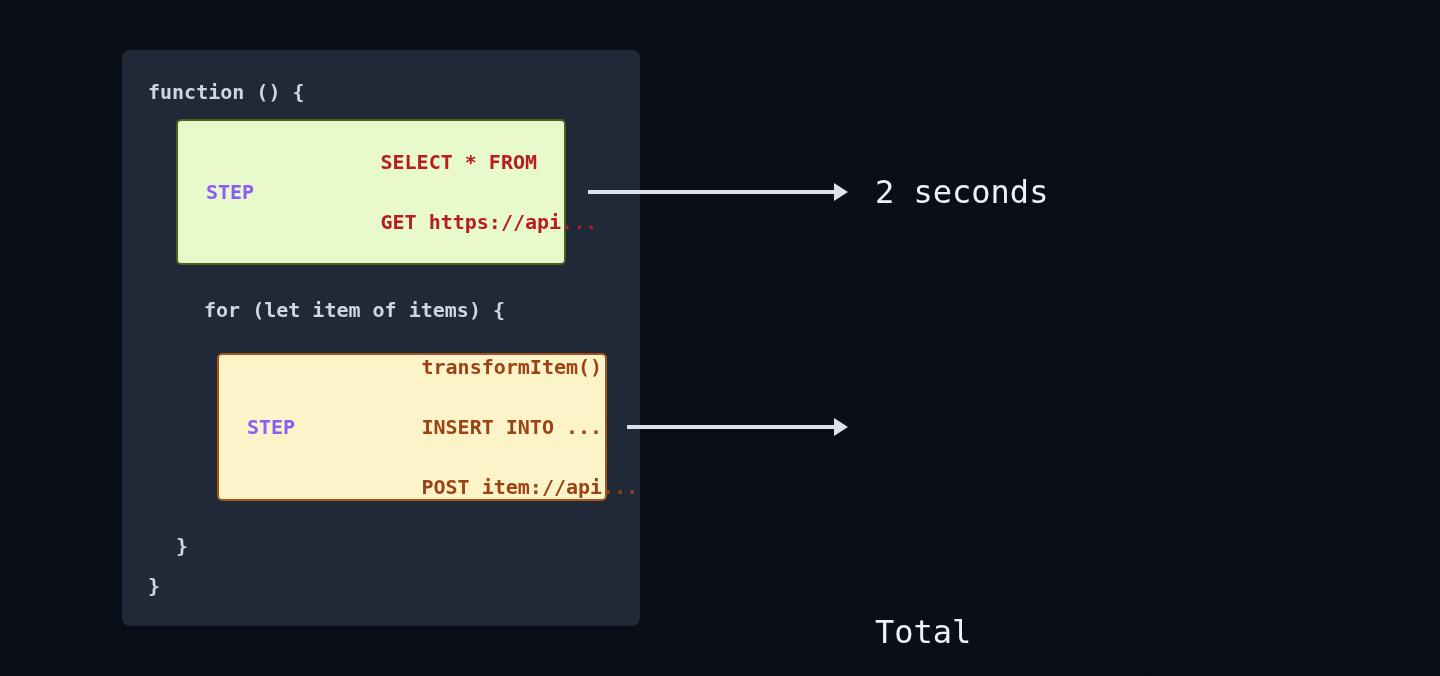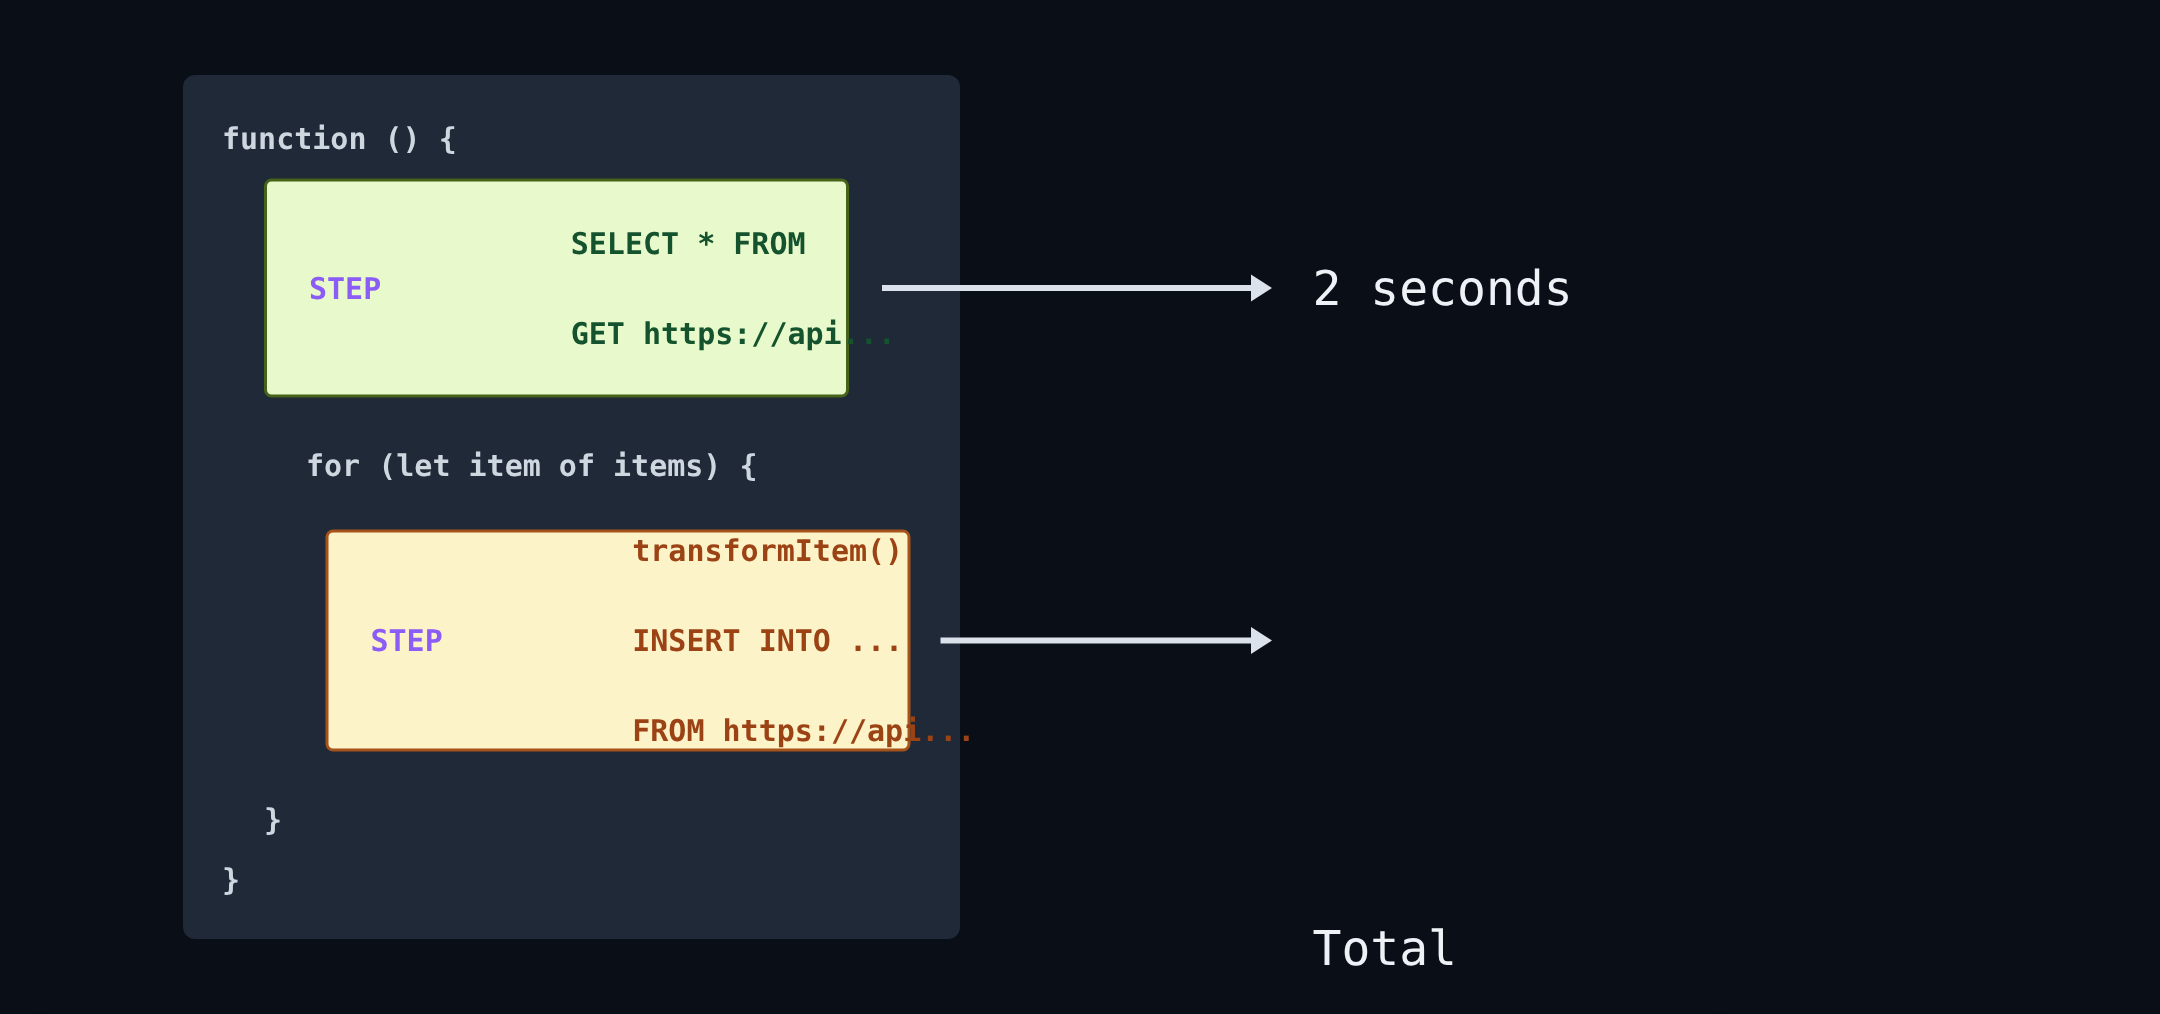--- a/index.html
+++ b/index.html
@@ -63,21 +63,21 @@
     white-space: pre;
   }
   .step-box.extract {
     left: 54px;
     top: 69px;
     width: 390px;
     height: 146px;
     background: #e8f9cb;
     border-color: #456319;
   }
-  .step-box.extract .step-lines { color: #14532d; }
+  .step-box.extract .step-lines { color: #b91c1c; }
   .step-box.transform {
     left: 95px;
     top: 303px;
     width: 390px;
     height: 148px;
     background: #fdf3c9;
     border-color: #a5521b;
   }
   .step-box.transform .step-lines { color: #9c4315; }
 
@@ -137,21 +137,21 @@
       </span>
     </div>
 
     <div class="code-line for-open">for (let item of items) {</div>
 
     <div class="step-box transform">
       <span class="step-label">STEP</span>
       <span class="step-lines">
         <span class="line">transformItem()</span><br>
         <span class="line">INSERT INTO ...</span><br>
-        <span class="line">FROM https://api...</span>
+        <span class="line">POST item://api...</span>
       </span>
     </div>
 
     <div class="code-line for-close">}</div>
 
     <div class="code-line fn-close">}</div>
 
   </div>
 
   <div class="arrow arrow-1">

